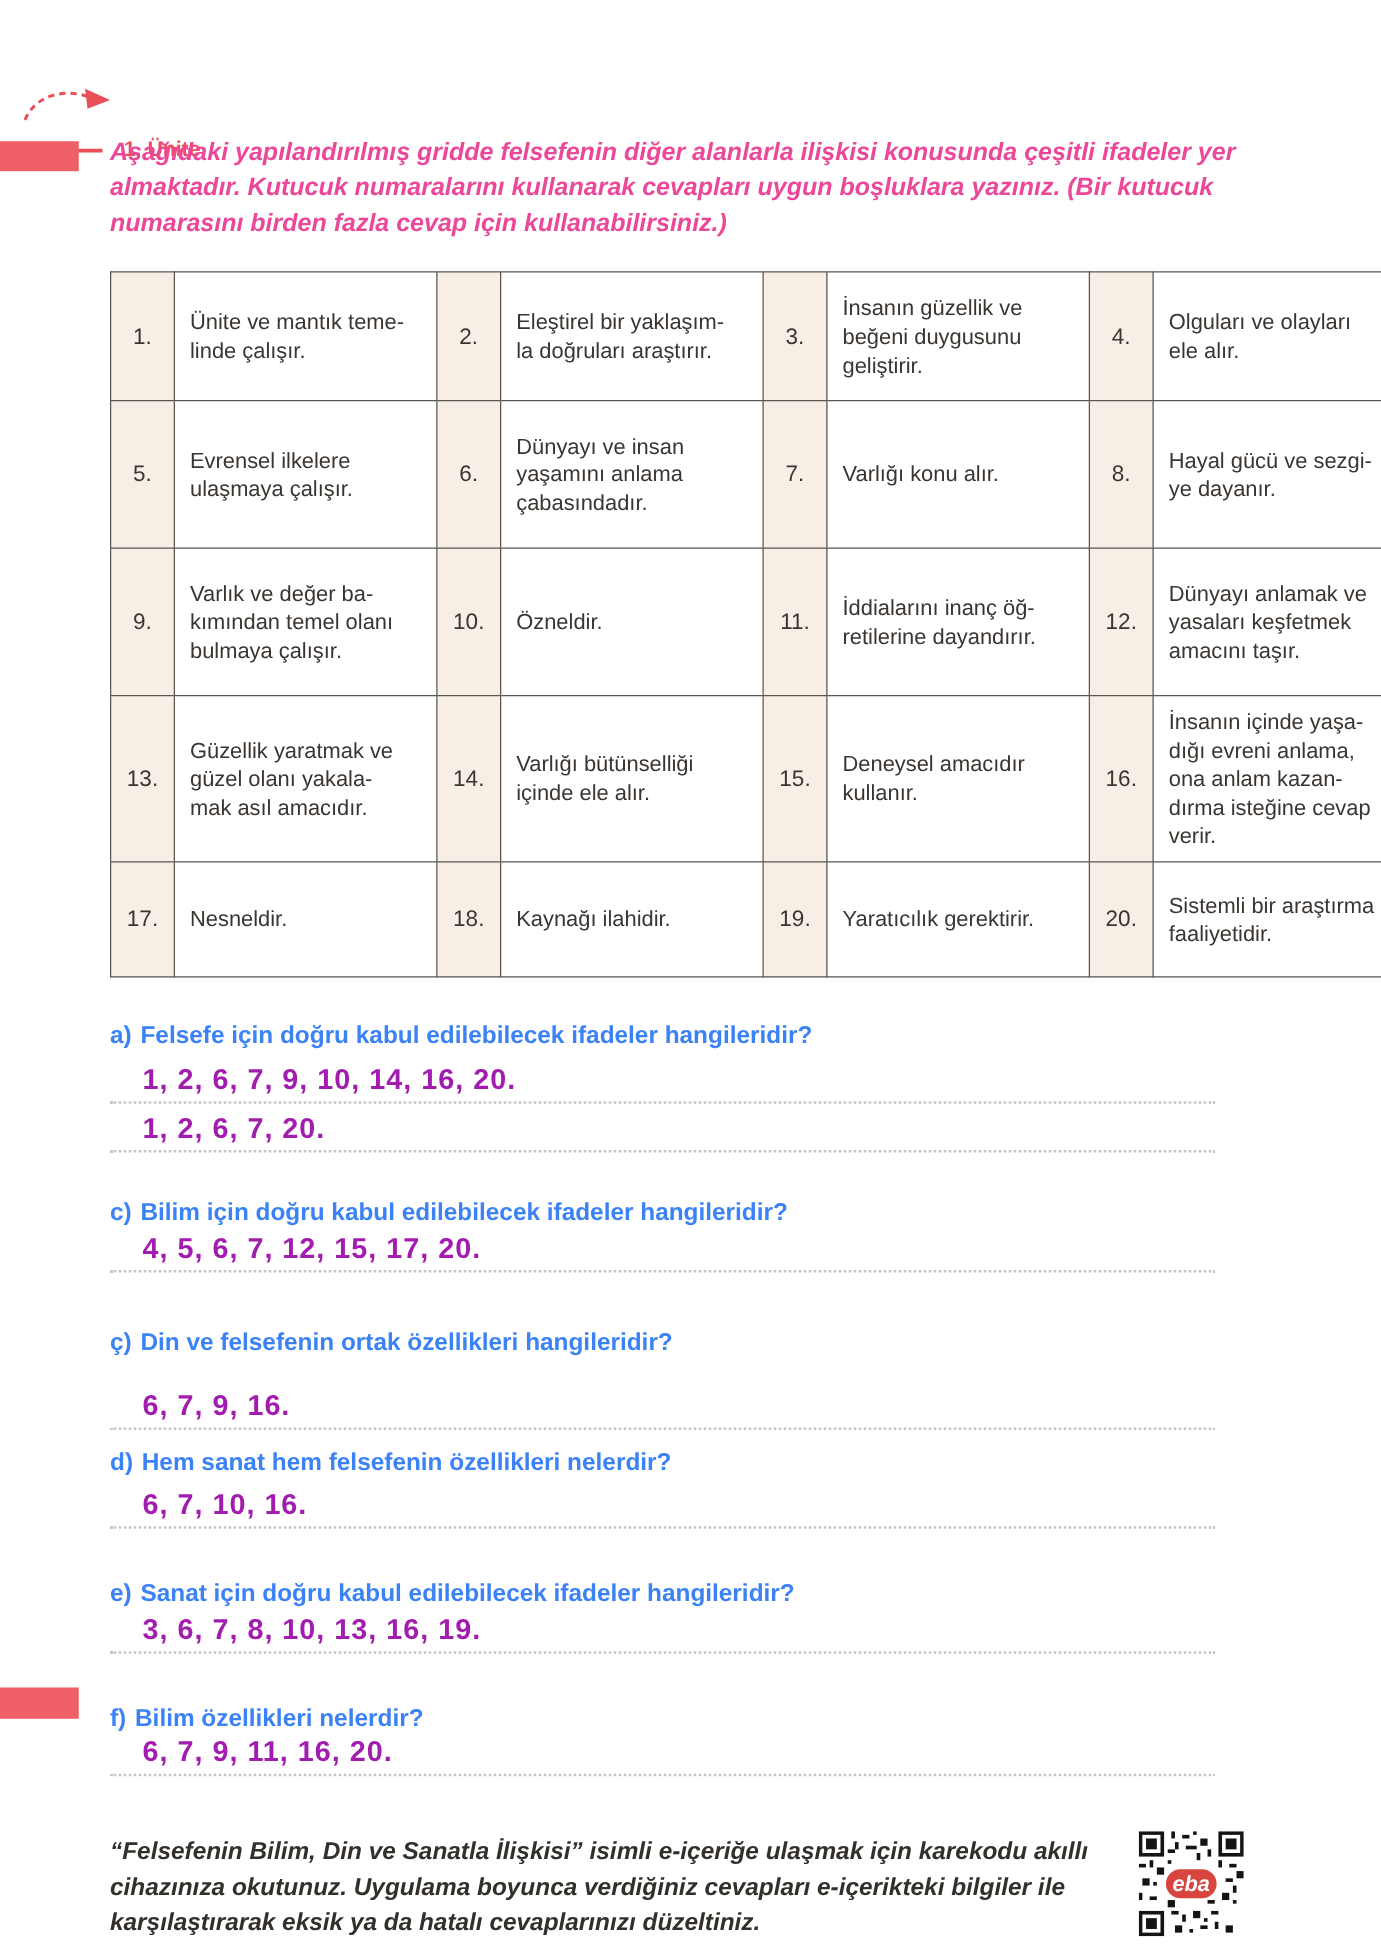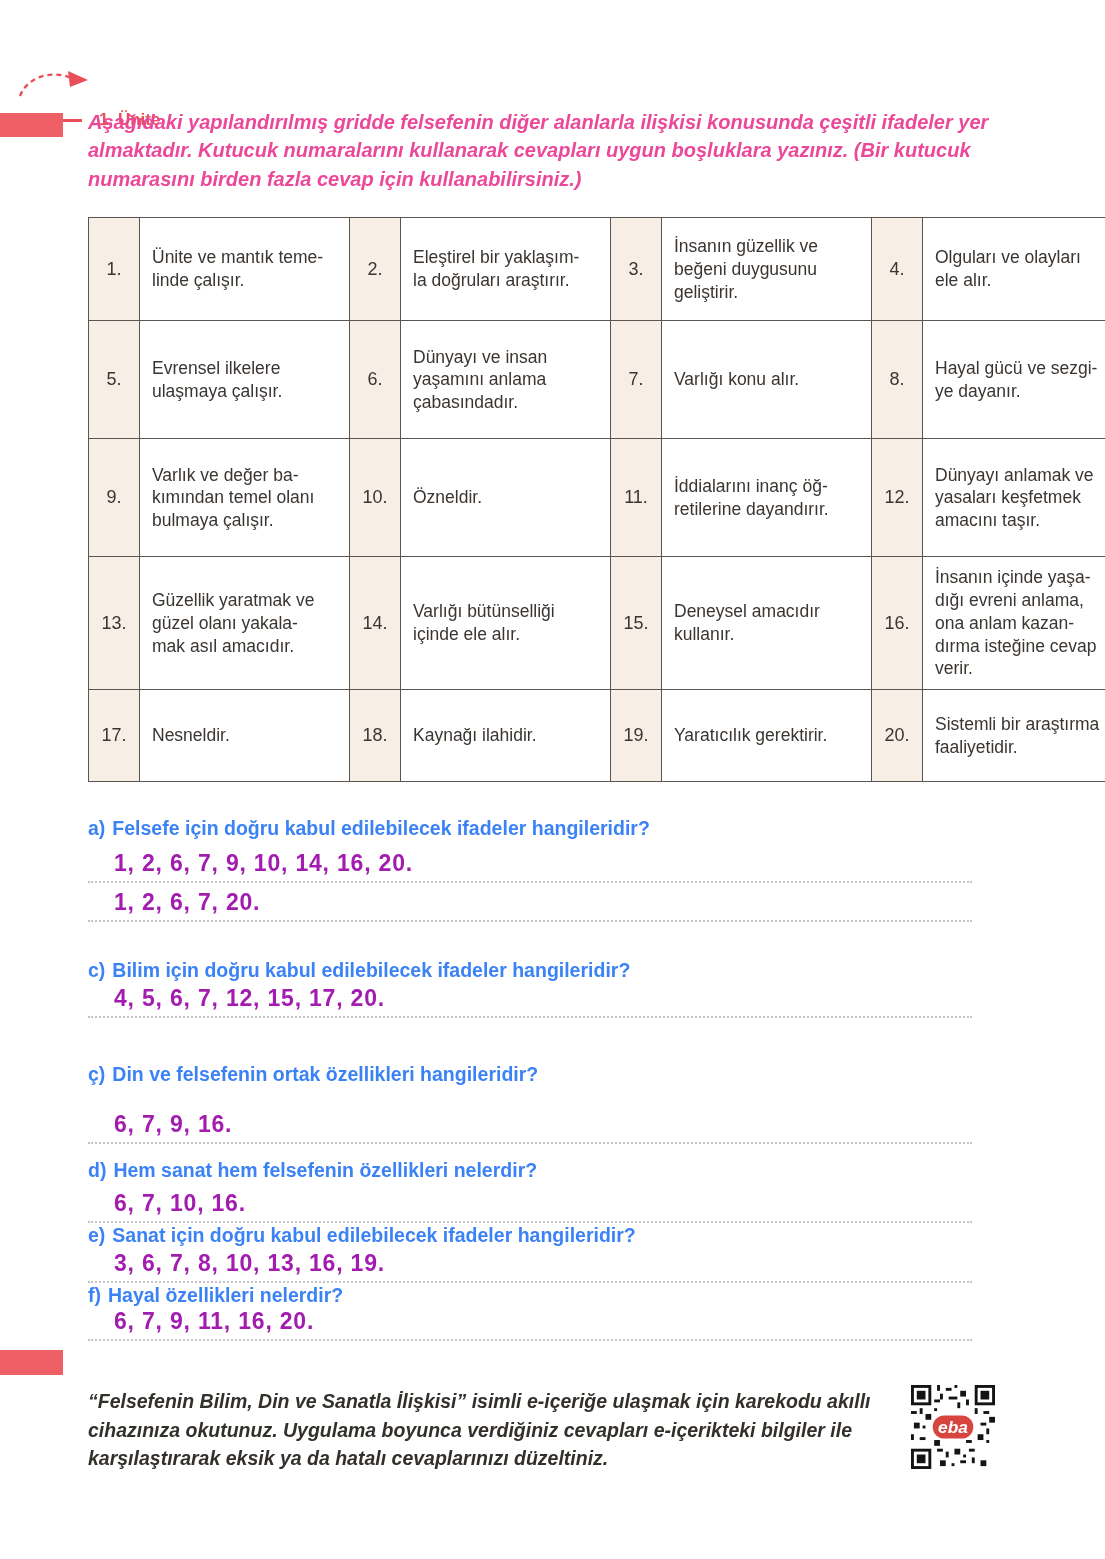--- a/index.html
+++ b/index.html
@@ -44,21 +44,21 @@
   .question{font-size:19.5px;font-weight:700;color:#3b82f6;line-height:1.3;}
   .q-letter{margin-right:7px;}
   .answer-line{
     border-bottom:2px dotted #c4c4c4;
     padding:0 0 4px 26px;width:884px;box-sizing:border-box;
   }
   .answer-text{color:#a21caf;font-size:23px;font-weight:700;letter-spacing:0.8px;}
 
   .mt0{margin-top:0;} .mt2{margin-top:2px;} .mt6{margin-top:6px;}
   .mt8{margin-top:8px;} .mt14{margin-top:14px;} .mt16{margin-top:16px;}
-  .mt24{margin-top:24px;} .mt36{margin-top:36px;} .mt40{}
+  .mt24{margin-top:24px;} .mt36{margin-top:36px;} .mt40{margin-top:40px;}
   .mt44{margin-top:44px;}
 
   .footer-note{display:flex;gap:20px;margin-top:46px;align-items:flex-start;}
   .footer-note-text{
     flex:1;margin:0;
     font-size:19.5px;font-weight:700;font-style:italic;line-height:1.45;color:#33302c;
   }
   .qr-wrap{flex:0 0 auto;margin-top:-2px;}
 </style>
 </head>
@@ -196,21 +196,21 @@
       </div>
 
       <div class="question mt40">
         <span class="q-letter">e)</span><span class="q-text">Sanat için doğru kabul edilebilecek ifadeler hangileridir?</span>
       </div>
       <div class="answer-line mt2">
         <span class="answer-text">3, 6, 7, 8, 10, 13, 16, 19.</span>
       </div>
 
       <div class="question mt40">
-        <span class="q-letter">f)</span><span class="q-text">Hayal özellikleri nelerdir?</span>
+        <span class="q-letter">f)</span><span class="q-text">Bilim özellikleri nelerdir?</span>
       </div>
       <div class="answer-line mt0">
         <span class="answer-text">6, 7, 9, 11, 16, 20.</span>
       </div>
 
     </div>
 
     <div class="footer-note">
       <p class="footer-note-text">“Felsefenin Bilim, Din ve Sanatla İlişkisi” isimli e-içeriğe ulaşmak için karekodu akıllı cihazınıza okutunuz. Uygulama boyunca verdiğiniz cevapları e-içerikteki bilgiler ile karşılaştırarak eksik ya da hatalı cevaplarınızı düzeltiniz.</p>
       <div class="qr-wrap">

